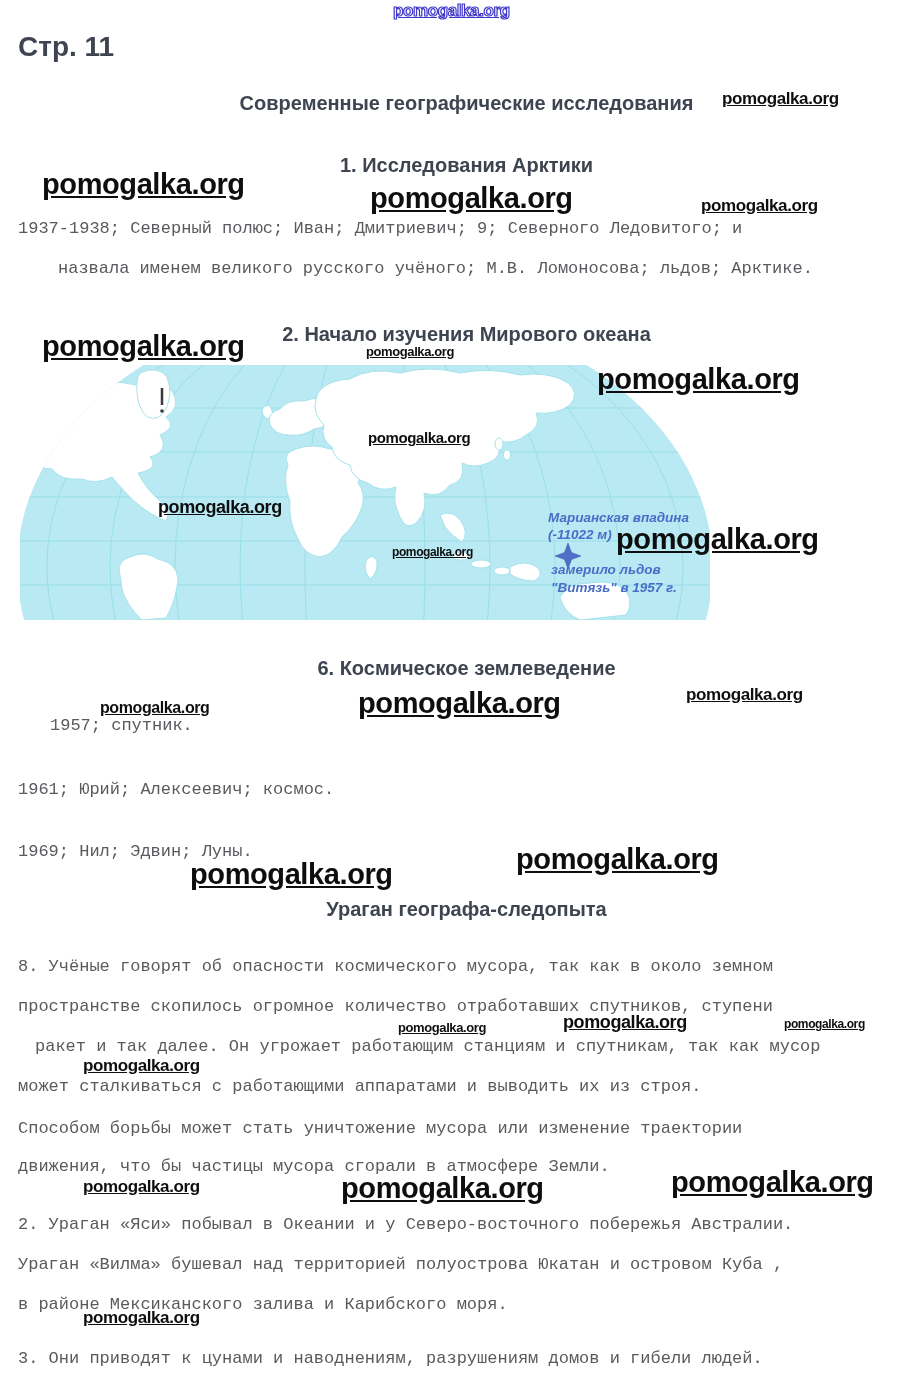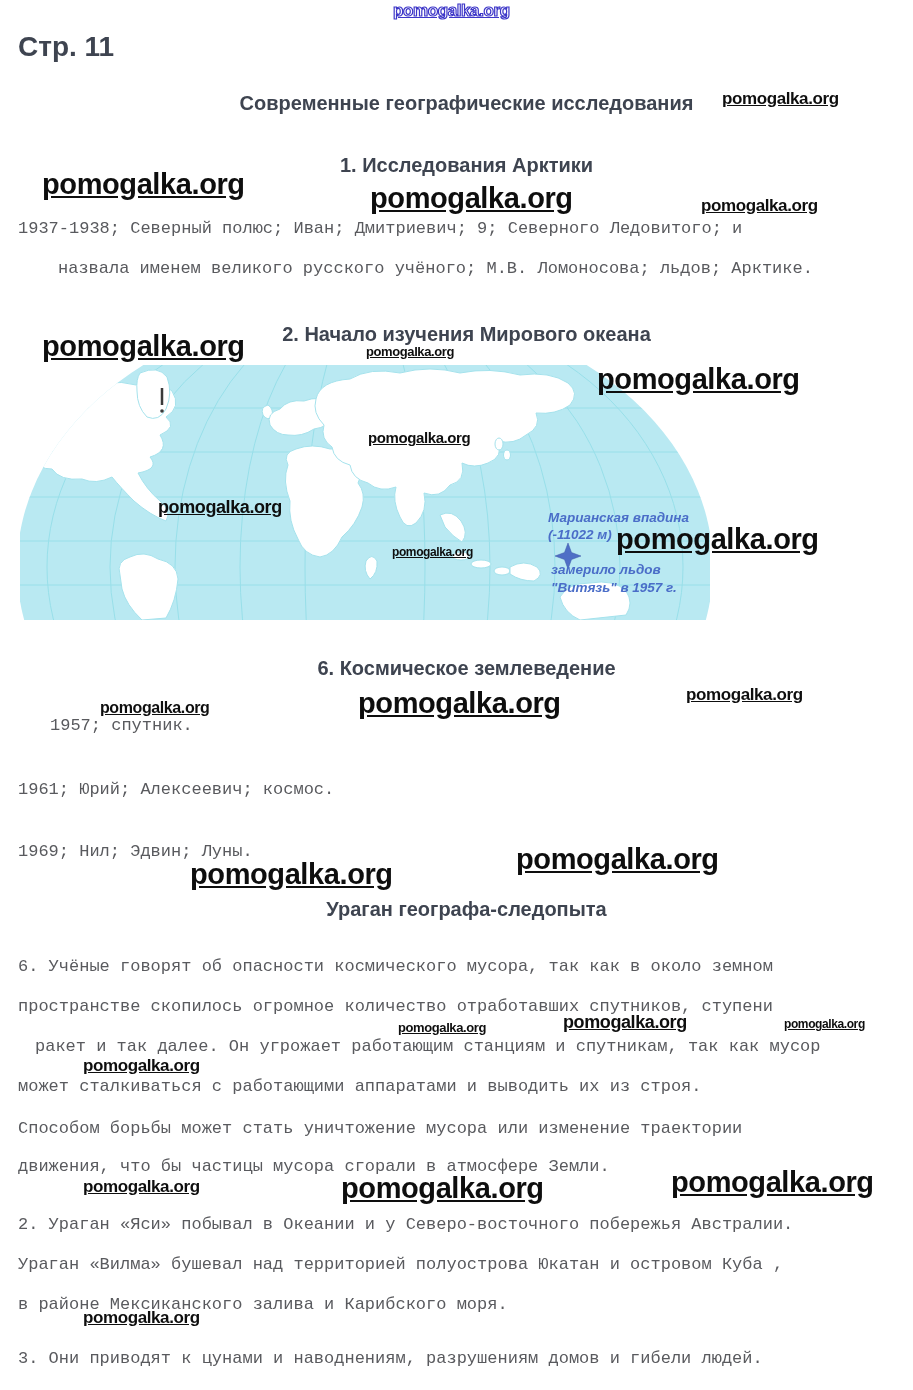--- a/index.html
+++ b/index.html
@@ -113,21 +113,21 @@
       <div class="block kind-heading" style="top: 93px;">Современные географические исследования</div>
       <div class="block kind-heading" style="top: 155px;">1. Исследования Арктики</div>
       <div class="block kind-body" style="left: 18px; top: 220px;">1937-1938; Северный полюс; Иван; Дмитриевич; 9; Северного Ледовитого; и</div>
       <div class="block kind-body" style="left: 18px; top: 260px; margin-left: 40px;">назвала именем великого русского учёного; М.В. Ломоносова; льдов; Арктике.</div>
       <div class="block kind-heading" style="top: 311px; margin-top: 13px;">2. Начало изучения Мирового океана</div>
       <div class="block kind-heading" style="top: 658px;">6. Космическое землеведение</div>
       <div class="block kind-body" style="left: 10px; top: 717px; margin-left: 40px;">1957; спутник.</div>
       <div class="block kind-body" style="left: 18px; top: 781px;">1961; Юрий; Алексеевич; космос.</div>
       <div class="block kind-body" style="left: 18px; top: 843px;">1969; Нил; Эдвин; Луны.</div>
       <div class="block kind-heading" style="top: 899px;">Ураган географа-следопыта</div>
-      <div class="block kind-body" style="left: 18px; top: 958px;">6. Учёные говорят об опасности космического мусора, так как в около земном</div>
+      <div class="block kind-body" style="left: 18px; top: 958px;">8. Учёные говорят об опасности космического мусора, так как в около земном</div>
       <div class="block kind-body" style="left: 18px; top: 998px;">пространстве скопилось огромное количество отработавших спутников, ступени</div>
       <div class="block kind-body" style="left: 35px; top: 1038px;">ракет и так далее. Он угрожает работающим станциям и спутникам, так как мусор</div>
       <div class="block kind-body" style="left: 18px; top: 1078px;">может сталкиваться с работающими аппаратами и выводить их из строя.</div>
       <div class="block kind-body" style="left: 18px; top: 1120px;">Способом борьбы может стать уничтожение мусора или изменение траектории</div>
       <div class="block kind-body" style="left: 18px; top: 1158px;">движения, что бы частицы мусора сгорали в атмосфере Земли.</div>
       <div class="block kind-body" style="left: 18px; top: 1216px;">2. Ураган «Яси» побывал в Океании и у Северо-восточного побережья Австралии.</div>
       <div class="block kind-body" style="left: 18px; top: 1256px;">Ураган «Вилма» бушевал над территорией полуострова Юкатан и островом Куба ,</div>
       <div class="block kind-body" style="left: 18px; top: 1296px;">в районе Мексиканского залива и Карибского моря.</div>
       <div class="block kind-body" style="left: 18px; top: 1350px;">3. Они приводят к цунами и наводнениям, разрушениям домов и гибели людей.</div>
     </div>

